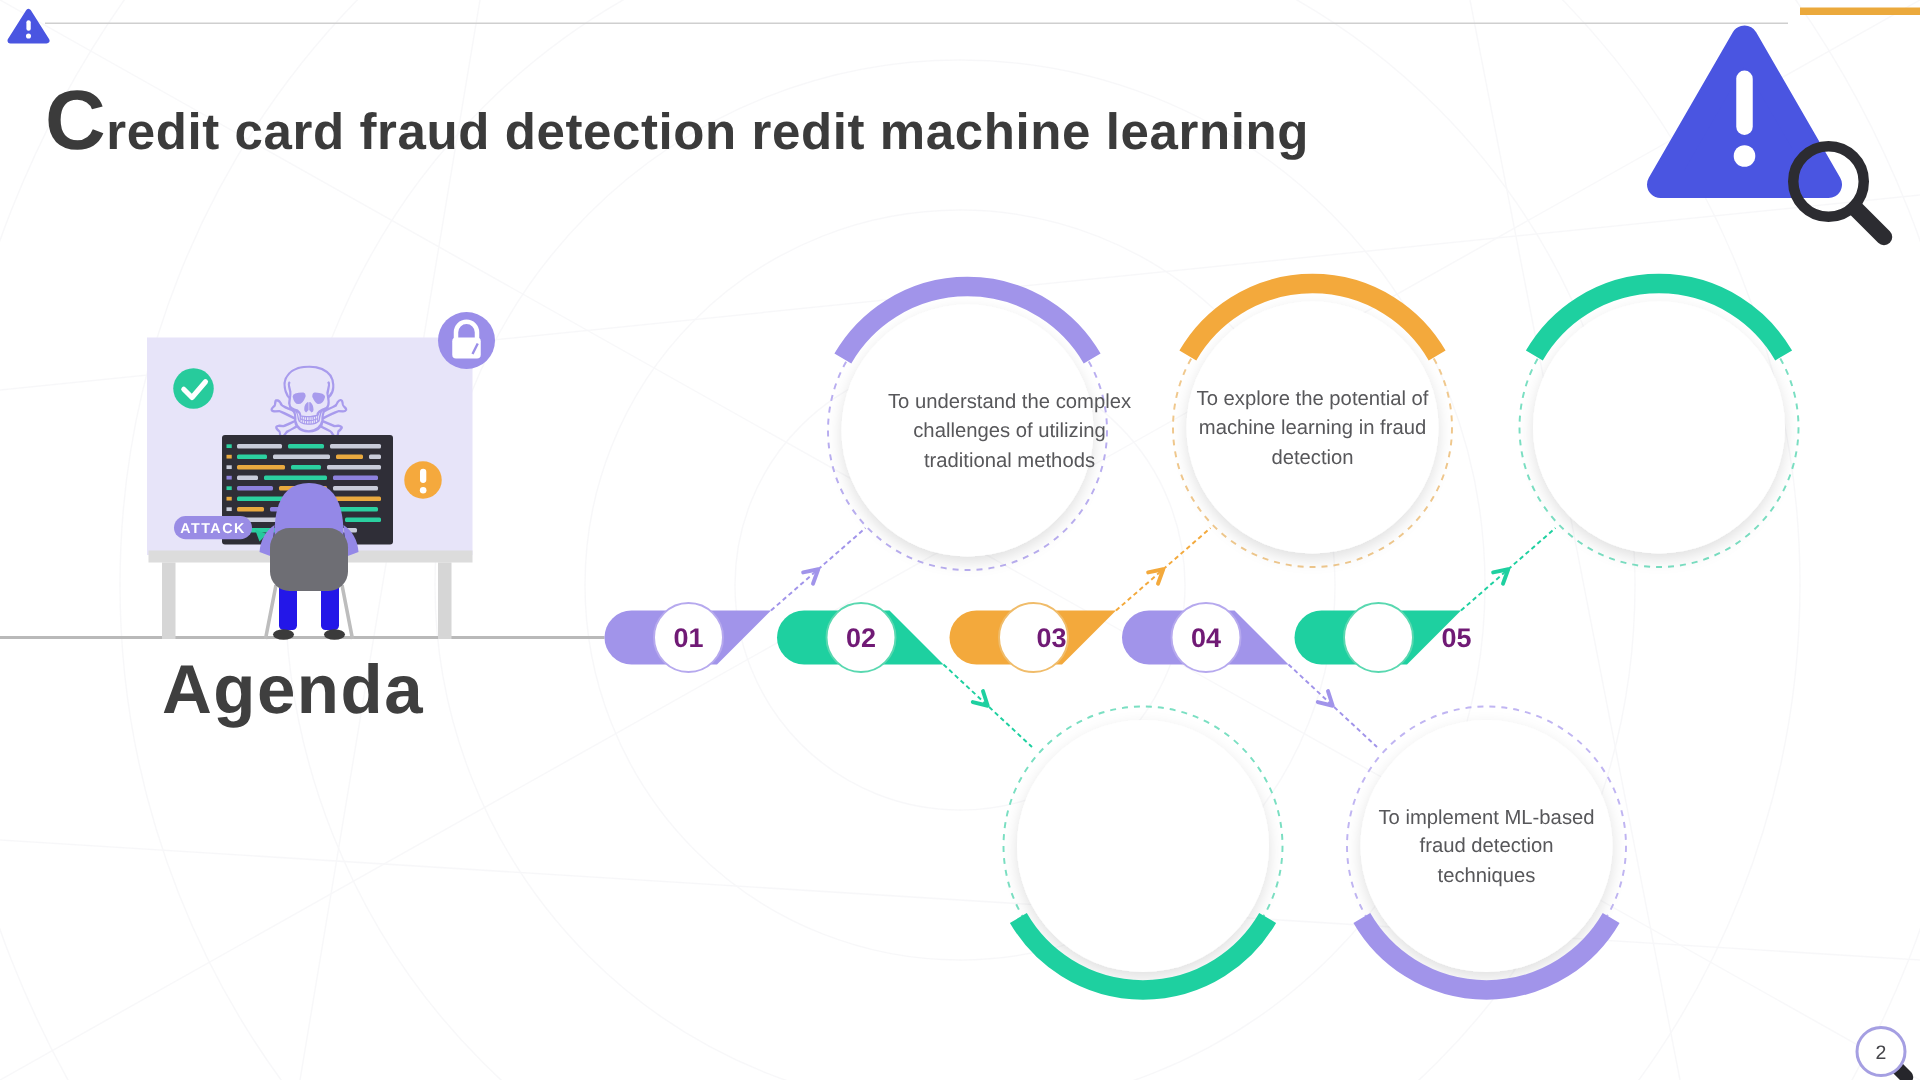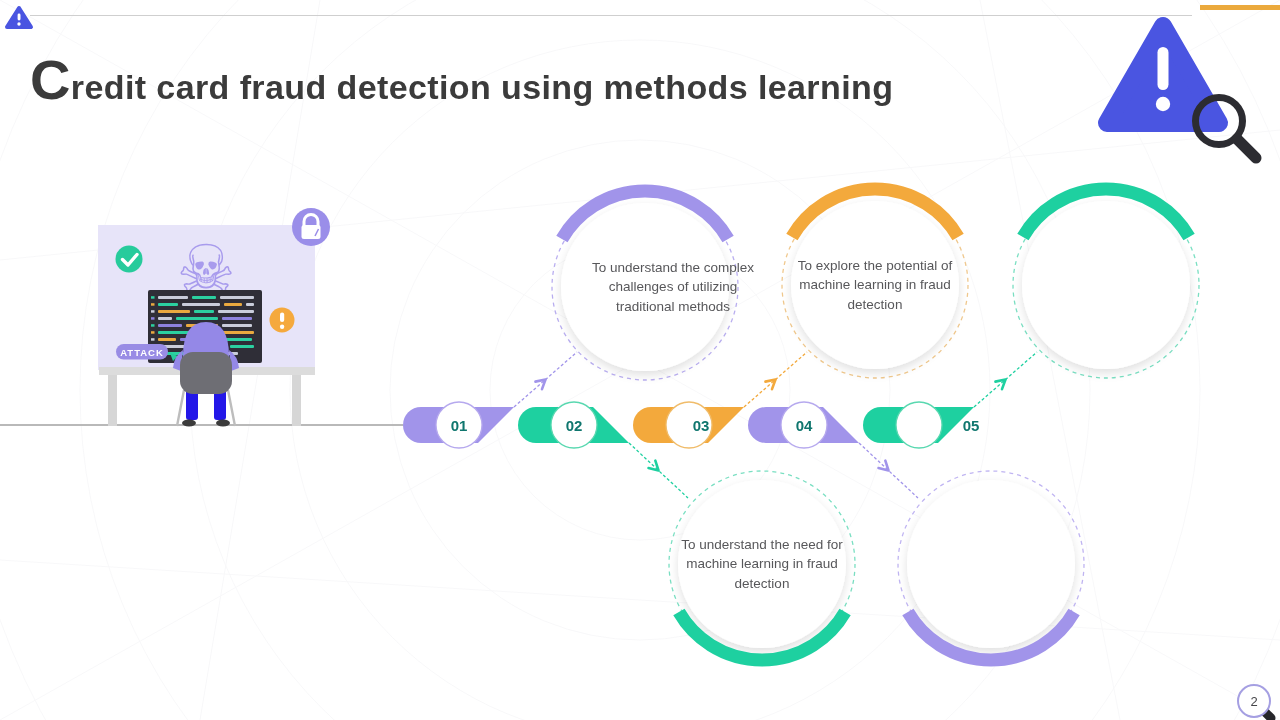--- a/index.html
+++ b/index.html
@@ -16,21 +16,21 @@
          font-size:34px;letter-spacing:.4px;line-height:1.2;white-space:nowrap;}
   .title .cap{font-size:56px;font-weight:800;}
   
   .agenda{position:absolute;left:108px;top:432px;margin:0;font-size:46px;font-weight:800;
           color:#3f3f3f;letter-spacing:1px;}
   
   .txt-circle{position:absolute;display:flex;align-items:center;justify-content:center;
               text-align:center;color:#57575a;font-size:13.5px;line-height:1.42;}
   
   .pill-num{position:absolute;top:402px;width:46px;height:46px;display:flex;align-items:center;
-            justify-content:center;font-weight:bold;font-size:15px;color:#0f766e;}
+            justify-content:center;font-weight:bold;font-size:18px;color:#701a75;}
   
   .attack{position:absolute;left:116px;top:345px;width:52px;height:14px;display:flex;
           align-items:center;justify-content:center;color:#fff;font-size:9.5px;font-weight:bold;
           letter-spacing:1px;}
   
   .pagenum{position:absolute;left:1237px;top:684px;width:30px;height:30px;border:2px solid #a59fe2;
            border-radius:50%;background:#fff;display:flex;align-items:center;justify-content:center;
            font-size:13px;color:#46464a;z-index:5;}
   .bg-web{position:absolute;inset:0;}
   .layer{position:absolute;inset:0;}
@@ -61,21 +61,21 @@
   <div class="rule-top"></div>
   <div class="accent-orange"></div>
   <div class="rule-mid"></div>
 
   <svg class="abs" style="left:3px;top:3px;" width="32" height="28" viewBox="0 0 32 28">
     <path d="M16 5 L28 24 L4 24 Z" fill="#4a55e1" stroke="#4a55e1" stroke-width="4" stroke-linejoin="round"></path>
     <rect x="14.6" y="10.5" width="2.9" height="7" rx="1.4" fill="#fff"></rect>
     <circle cx="16" cy="21" r="1.7" fill="#fff"></circle>
   </svg>
 
-  <h1 class="title"><span class="cap">C</span><span>redit card fraud detection using methods learning</span></h1>
+  <h1 class="title"><span class="cap">C</span><span>redit card fraud detection redit machine learning</span></h1>
 
   <svg class="abs" style="left:1085px;top:8px;" width="185" height="162" viewBox="1085 8 185 162">
     <path d="M1163 26 L1219 123 L1107 123 Z" fill="#4a55e1" stroke="#4a55e1" stroke-width="18" stroke-linejoin="round"></path>
     <rect x="1157.5" y="47" width="11" height="43" rx="5.5" fill="#fff"></rect>
     <circle cx="1163" cy="104" r="7.2" fill="#fff"></circle>
     <g>
       <circle cx="1219" cy="121" r="23.5" fill="none" stroke="#2c2c31" stroke-width="7"></circle>
       <path d="M1237 139 L1256 158" stroke="#2c2c31" stroke-width="11" stroke-linecap="round" fill="none"></path>
     </g>
   </svg>
@@ -162,20 +162,21 @@
       <path d="M184 390 L177 426 M228 390 L235 426 M192 392 L189 426 M220 392 L223 426" stroke="#bdbdbd" stroke-width="2.4" fill="none"></path>
       <rect x="186" y="386" width="12" height="34" rx="3" fill="#2317e8"></rect>
       <rect x="214" y="386" width="12" height="34" rx="3" fill="#2317e8"></rect>
       <ellipse cx="189" cy="423" rx="7" ry="3.5" fill="#3b3b3b"></ellipse>
       <ellipse cx="223" cy="423" rx="7" ry="3.5" fill="#3b3b3b"></ellipse>
       <rect x="180" y="352" width="52" height="42" rx="13" fill="#6e6e74"></rect>
     </g>
   </svg>
   <div class="attack">ATTACK</div>
 
+  <h2 class="agenda">Agenda</h2>
 
   <svg class="layer" width="1280" height="720" viewBox="0 0 1280 720">
     <defs>
       <filter id="soft" x="-30%" y="-30%" width="160%" height="160%">
         <feDropShadow dx="0" dy="4" stdDeviation="5" flood-color="#000" flood-opacity="0.12"></feDropShadow>
       </filter>
       <path id="chev" d="M-9 -5 L0 0 L-9 5" fill="none" stroke-width="2.6" stroke-linecap="round" stroke-linejoin="round"></path>
     </defs>
 
     <g>
@@ -234,17 +235,17 @@
   </svg>
 
   <div class="pill-num" style="left:436px;">01</div>
   <div class="pill-num" style="left:551px;">02</div>
   <div class="pill-num" style="left:678px;">03</div>
   <div class="pill-num" style="left:781px;">04</div>
   <div class="pill-num" style="left:948px;">05</div>
 
   <div class="txt-circle" style="left:588px;top:227px;width:170px;height:120px;">To understand the complex challenges of utilizing traditional methods</div>
   <div class="txt-circle" style="left:790px;top:225px;width:170px;height:120px;text-align:center;">To explore the potential of machine learning in fraud detection</div>
-  <div class="txt-circle" style="left:677px;top:504px;width:170px;height:120px;">To understand the need for machine learning in fraud detection</div>
+  <div class="txt-circle" style="left:916px;top:504px;width:150px;height:120px;">To implement ML-based fraud detection techniques</div>
 
   <div class="pagenum">2</div>
 
 </div>
 
 </body></html>

